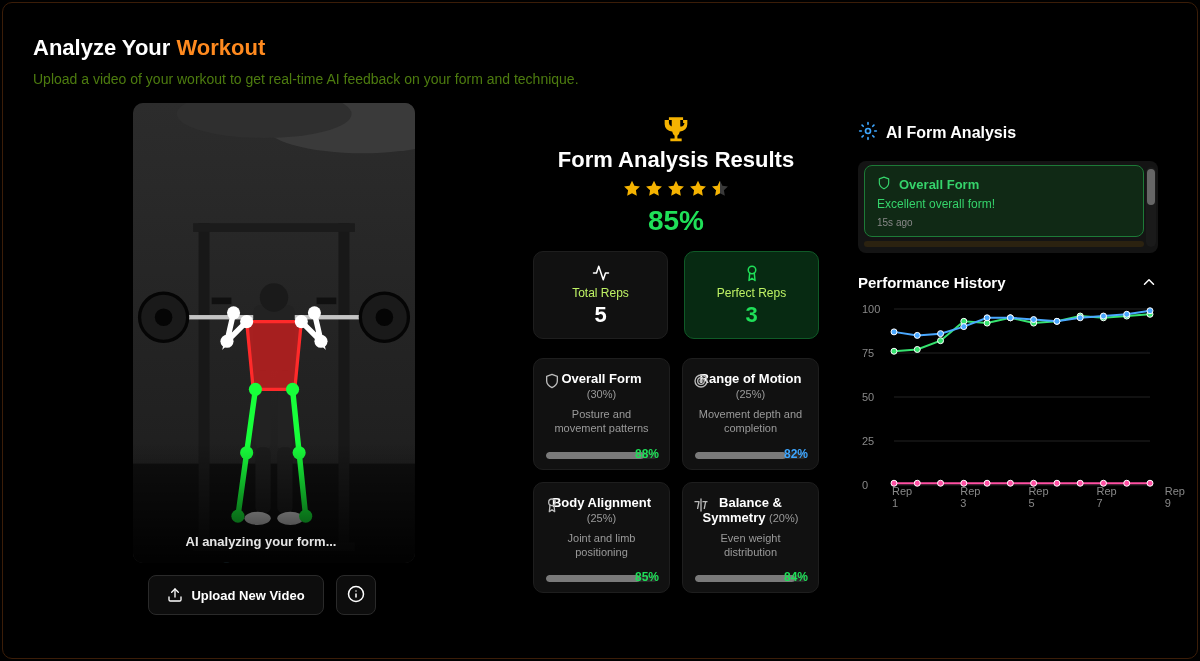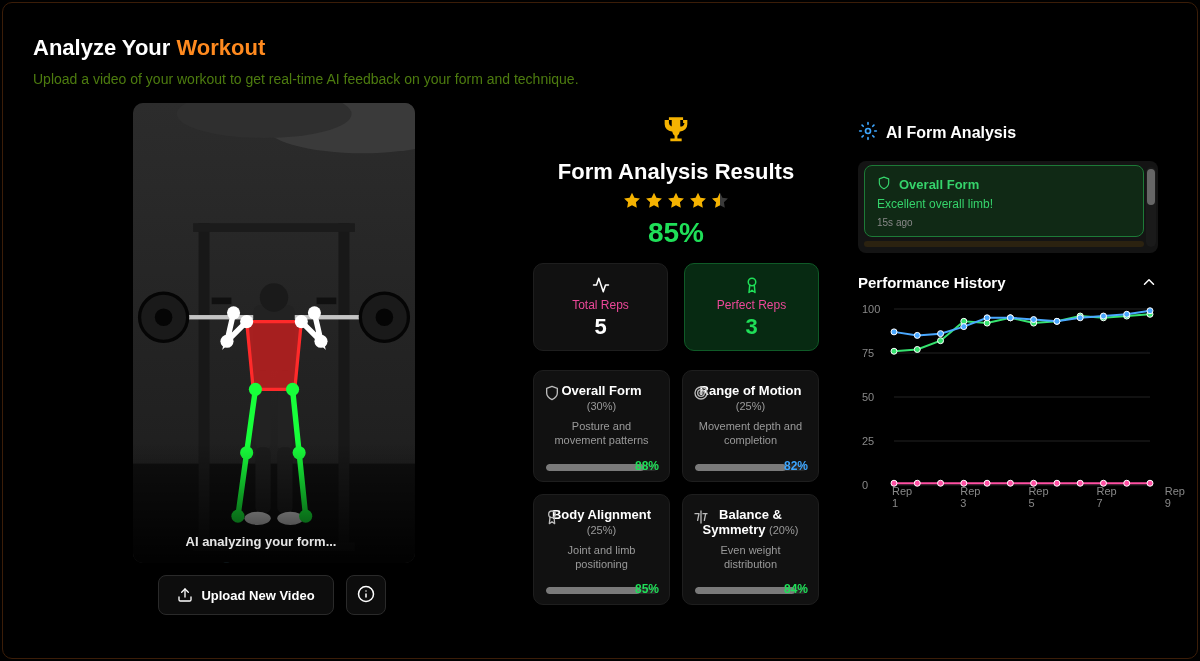--- a/index.html
+++ b/index.html
@@ -6,34 +6,34 @@
   html, body { width: 1200px; height: 661px; background: #000; color: #fff; font-family: "Segoe UI", Arial, sans-serif; overflow: hidden; }
   .frame { position: relative; width: 1196px; height: 657px; margin: 2px; border: 1px solid #3b1d08; border-radius: 10px; background: #000; }
   .title { position: absolute; left: 30px; top: 32px; font-size: 22px; font-weight: 700; }
   .title .accent { color: #ff8a1f; }
   .subtitle { position: absolute; left: 30px; top: 68px; font-size: 14px; color: #4d7c0f; }
   .video-card { position: absolute; left: 130px; top: 100px; width: 282px; height: 460px; border-radius: 10px; background: #0d0d0d; overflow: hidden; }
   .gym-bg { position: absolute; inset: 0; }
   .pose-overlay { position: absolute; inset: 0; }
   .video-grad { position: absolute; left: 0; right: 0; bottom: 0; height: 120px; background: linear-gradient(to top, rgba(0,0,0,0.9), rgba(0,0,0,0)); }
   .video-status { position: absolute; left: -92px; width: 440px; bottom: 14px; font-size: 13px; font-weight: 600; color: #e5e5e5; text-align: center; }
-  .btn-row { position: absolute; left: 140px; top: 572px; width: 258px; display: flex; gap: 12px; justify-content: center; }
+  .btn-row { position: absolute; left: 130px; top: 572px; width: 258px; display: flex; gap: 12px; justify-content: center; }
   .btn { height: 40px; border-radius: 8px; border: 1px solid #2a2a2a; background: #0d0d0d; color: #fff; font-size: 13px; font-weight: 600; display: inline-flex; align-items: center; justify-content: center; padding: 0 18px; cursor: pointer; }
   .btn .ico { margin-right: 8px; display: inline-flex; }
   .btn-icon { width: 40px; padding: 0; }
   .center-col { position: absolute; left: 530px; top: 110px; width: 286px; }
   .trophy { display: flex; justify-content: center; }
-  .results-heading { text-align: center; font-size: 22px; font-weight: 700; margin-top: 12px; }
+  .results-heading { text-align: center; font-size: 22px; font-weight: 700; margin-top: 0; }
   .stars { display: flex; justify-content: center; gap: 2px; margin-top: 6px; }
   .star { width: 20px; height: 20px; }
   .big-pct { text-align: center; font-size: 28px; font-weight: 800; color: #1fdf58; margin-top: 6px; }
   .rep-grid { display: grid; grid-template-columns: 1fr 1fr; gap: 16px; margin-top: 14px; }
   .rep-card { padding: 12px 0 10px; border-radius: 10px; text-align: center; }
   .rep-card .rico { display: flex; justify-content: center; }
-  .rep-card .rlabel { font-size: 12px; color: #ec4899; margin-top: 4px; }
+  .rep-card .rlabel { font-size: 12px; color: #bef264; margin-top: 4px; }
   .rep-card .rval { font-size: 22px; font-weight: 800; margin-top: 2px; }
   .rep-total { background: #111; border: 1px solid #1e1e1e; }
   .rep-perfect { background: #072a12; border: 1px solid #0f5a27; }
   .rep-perfect .rval { color: #1fdf58; }
   .metric-grid { display: grid; grid-template-columns: 1fr 1fr; gap: 12px; margin-top: 19px; }
   .metric { background: #111; border: 1px solid #1e1e1e; border-radius: 10px; padding: 12px 12px 10px; position: relative; }
   .metric .mico { position: absolute; left: 10px; top: 14px; }
   .metric .mtitle { text-align: center; font-size: 13px; font-weight: 700; }
   .metric .mweight { font-size: 11px; color: #9a9a9a; font-weight: 400; }
   .metric .mdesc { text-align: center; font-size: 11px; color: #9a9a9a; margin-top: 6px; line-height: 1.3; }
@@ -281,21 +281,21 @@
     <div class="feedback-box">
       <div class="feedback-card">
         <div class="fhead">
           <span>
             <svg width="14" height="14" viewBox="0 0 24 24" fill="none" stroke="#35d36b" stroke-width="2" stroke-linecap="round" stroke-linejoin="round">
                 <path d="M12 22s8-4 8-10V5l-8-3-8 3v7c0 6 8 10 8 10z"></path>
               </svg>
           </span>
           <span>Overall Form</span>
         </div>
-        <div class="fmsg">Excellent overall limb!</div>
+        <div class="fmsg">Excellent overall form!</div>
         <div class="ftime">15s ago</div>
       </div>
       <div class="feedback-under"></div>
       <div class="feedback-scroll">
           <div class="thumb"></div>
         </div>
     </div>
 
     <div class="perf-head">
       <span>Performance History</span>

